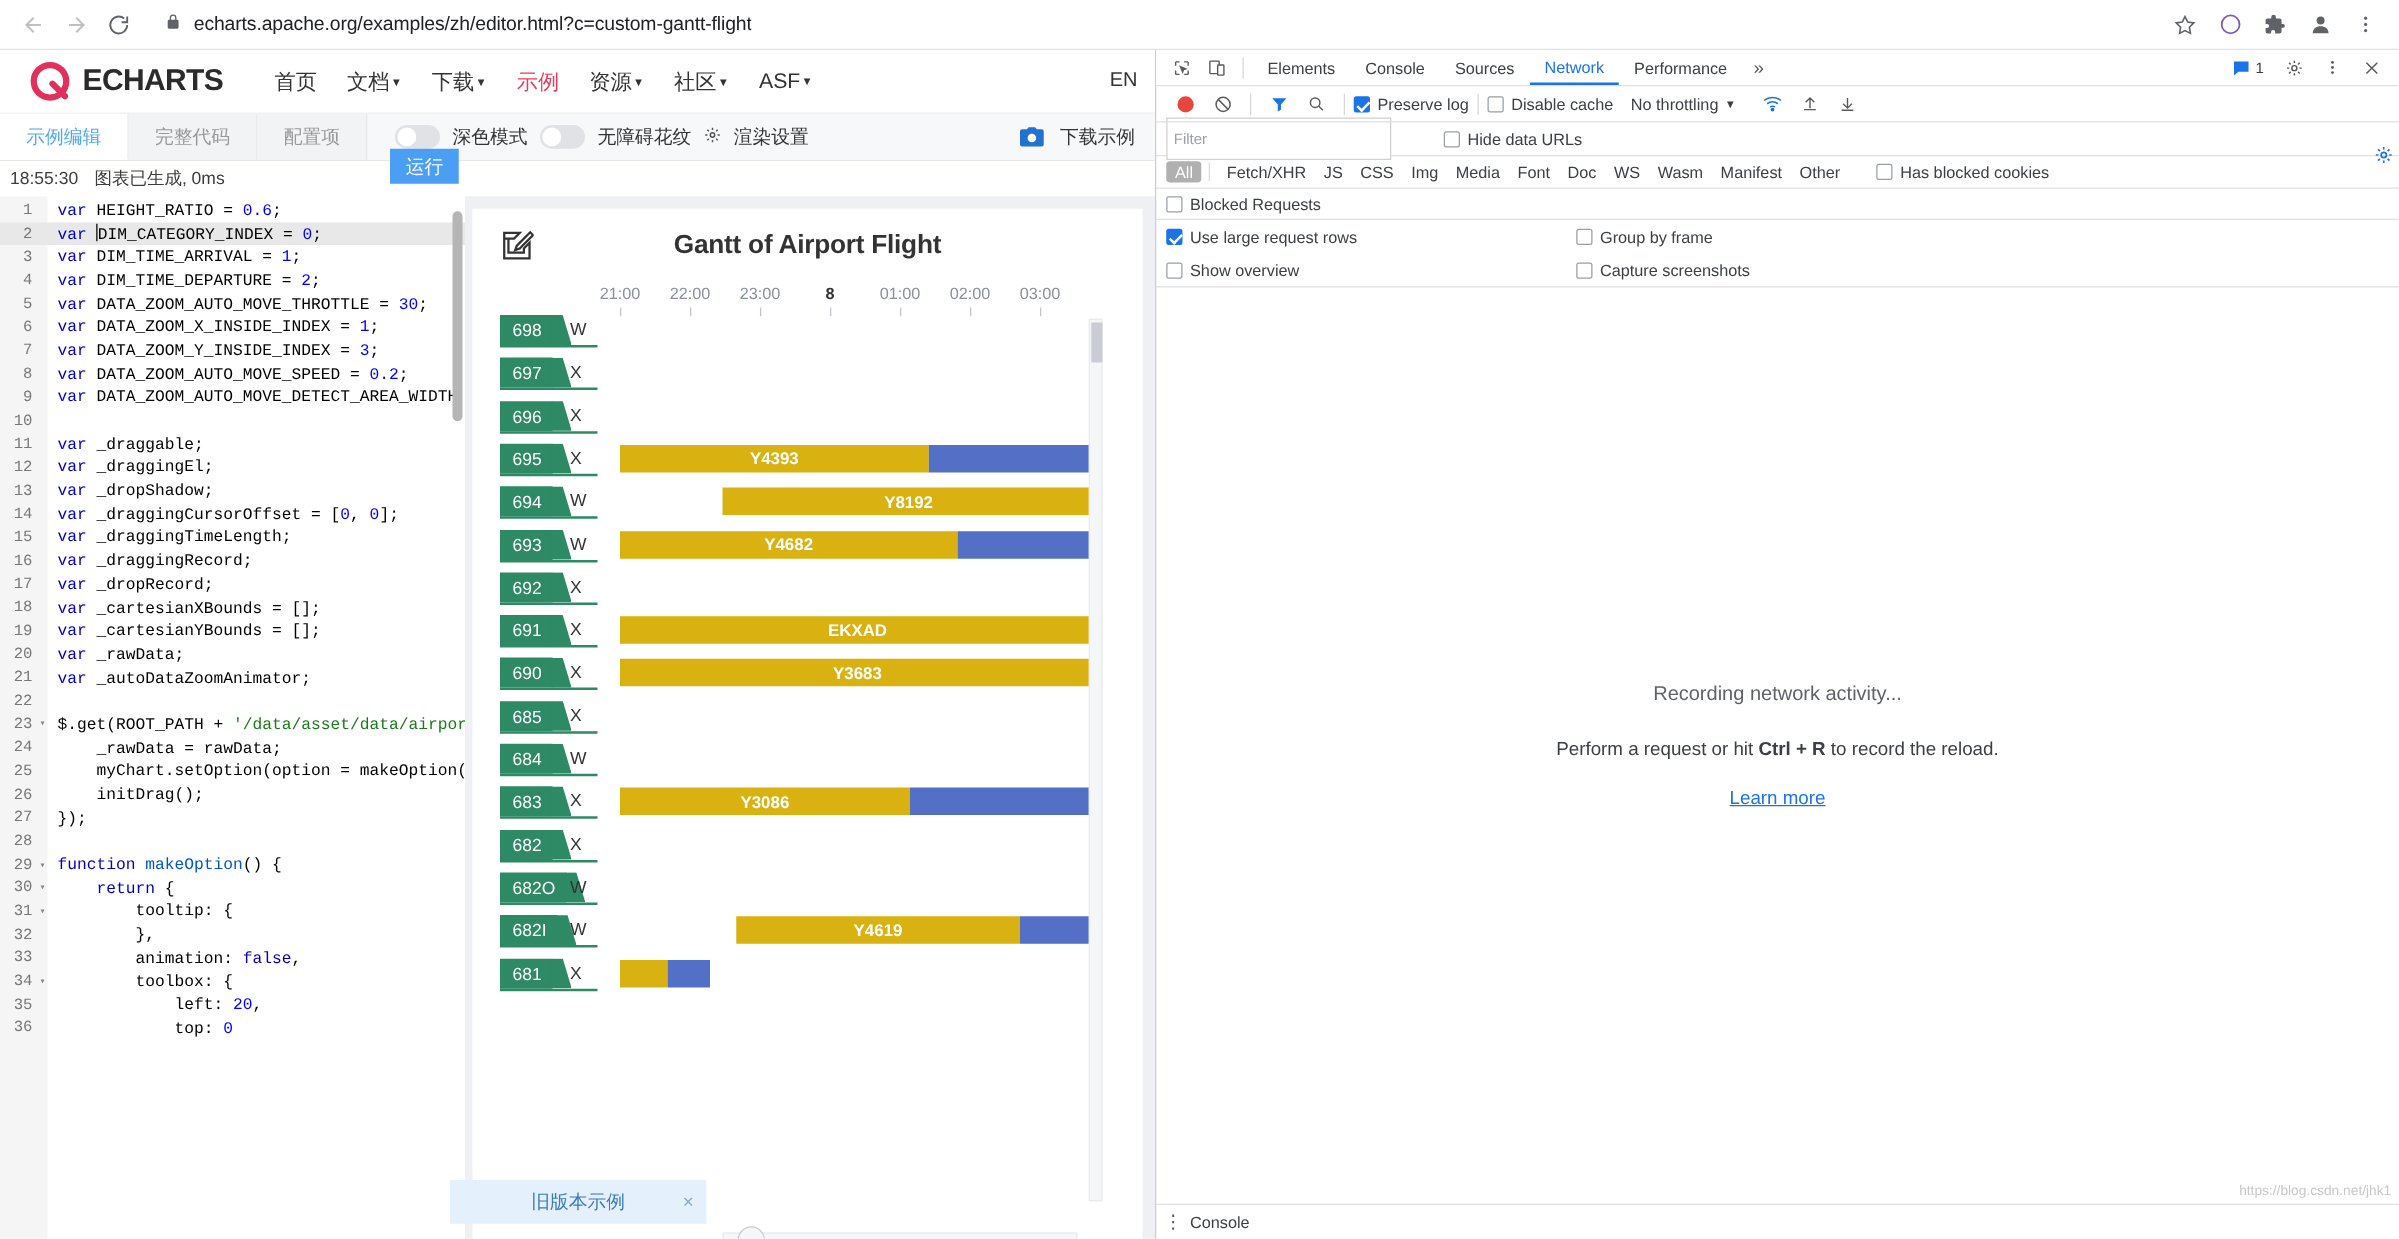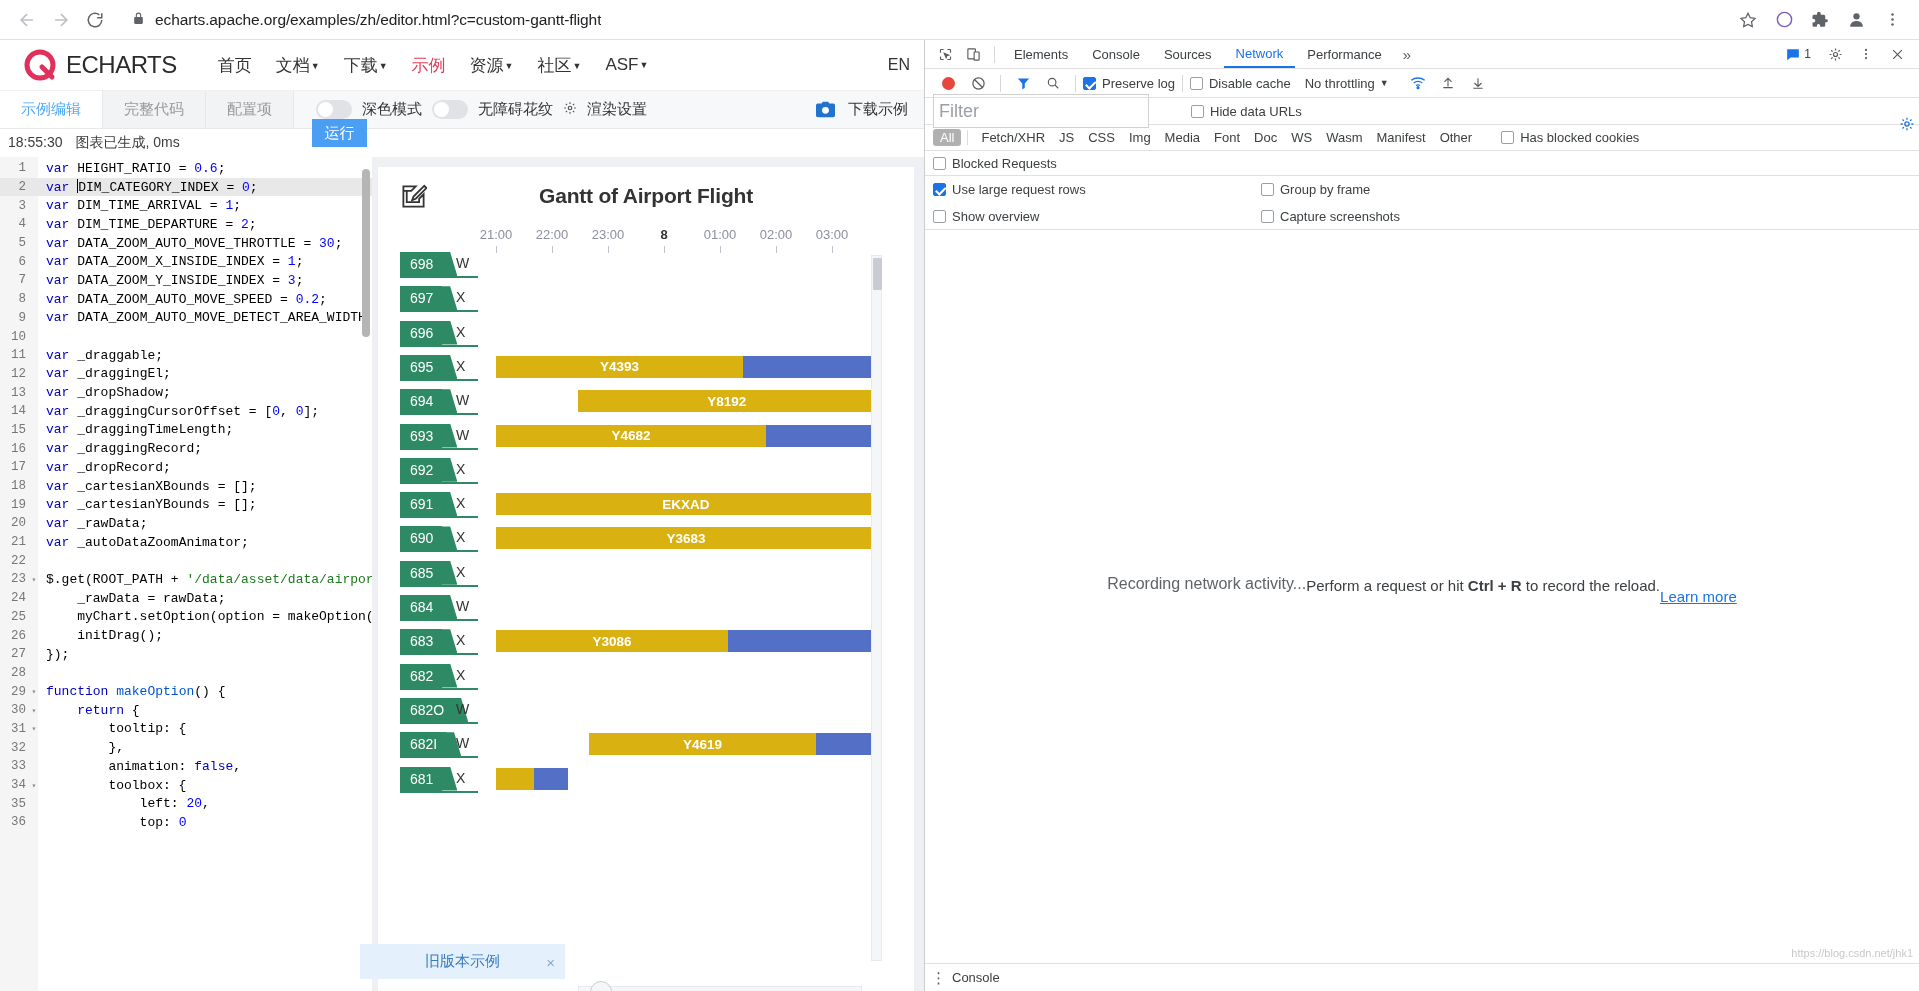--- a/index.html
+++ b/index.html
@@ -43,21 +43,21 @@
     background: #fff; overflow: hidden;
   }
 
   
   .site-header {
     height: 51px; display: flex; align-items: center;
     padding-left: 22px; border-bottom: 1px solid #f0f0f0; position: relative;
   }
   .logo-wrap { display: flex; align-items: center; gap: 8px; }
   .logo-mark { width: 36px; height: 36px; position: relative; flex: none; }
-  .logo-text { font-size: 24px; font-weight: normal; color: #2b2b2b; letter-spacing: -0.5px; }
+  .logo-text { font-size: 24px; font-weight: bold; color: #2b2b2b; letter-spacing: -0.5px; }
   .site-nav { display: flex; align-items: center; gap: 8px; margin-left: 33px; }
   .nav-item {
     font-size: 17px; color: #333; padding: 4px 8px;
     white-space: nowrap; position: relative;
   }
   .nav-item.active { color: #e43c59; }
   .nav-item.active::after {
     content: ""; position: absolute; left: 6px; right: 6px; top: -16px;
     height: 3px; background: #e43c59;
   }
@@ -283,41 +283,41 @@
     border-width: 0 2px 2px 0; transform: rotate(45deg);
   }
   .cb-row { display: flex; align-items: center; gap: 6px; font-size: 13px; color: #3c4043; white-space: nowrap; }
   .tb-gap { width: 14px; }
   .throttle { display: flex; align-items: center; gap: 5px; font-size: 13px; color: #3c4043; }
   .dt-filterbar {
     height: 27px; display: flex; align-items: center; padding-left: 8px; gap: 0;
     border-bottom: 1px solid #e0e0e0; flex: none;
   }
   .filter-input {
-    width: 216px; height: 19px; border: 1px solid #d0d0d0; background: #fff;
-    font-size: 18px; color: #9aa0a6; padding: 16px 5px; display: flex; align-items: center;
+    width: 180px; height: 19px; border: 1px solid #d0d0d0; background: #fff;
+    font-size: 12px; color: #9aa0a6; padding: 16px 5px; display: flex; align-items: center;
   }
   .dt-typesbar {
     height: 26px; display: flex; align-items: center; padding-left: 8px; gap: 0;
     border-bottom: 1px solid #e0e0e0; flex: none;
   }
   .type-chip { font-size: 13px; color: #3c4043; padding: 1px 7px; border-radius: 3px; white-space: nowrap; }
   .type-chip.active { background: #b0b0b0; color: #fff; }
   .type-div { width: 1px; height: 15px; background: #dadce0; margin: 0 6px; }
   .dt-blockrow {
     height: 25px; display: flex; align-items: center; padding-left: 8px;
     border-bottom: 1px solid #e0e0e0; flex: none;
   }
   .dt-optrow {
     height: 27px; display: flex; align-items: center; padding-left: 8px; flex: none;
   }
   .dt-optrow.last { border-bottom: 1px solid #e0e0e0; }
   .opt-right { position: absolute; left: 336px; }
   .dt-body {
-    flex: 1; display: flex; 
+    flex: 1; display: flex; flex-direction: column;
     align-items: center; justify-content: center; gap: 0;
   }
   .dt-msg1 { font-size: 16px; color: #5f6368; margin-bottom: 26px; }
   .dt-msg2 { font-size: 15px; color: #3c4043; margin-bottom: 22px; }
   .dt-msg2 b { font-weight: bold; }
   .dt-link { font-size: 15px; color: #1a73e8; text-decoration: underline; }
   .dt-drawer {
     height: 28px; border-top: 1px solid #e0e0e0; display: flex; align-items: center;
     padding-left: 6px; gap: 6px; flex: none;
   }

